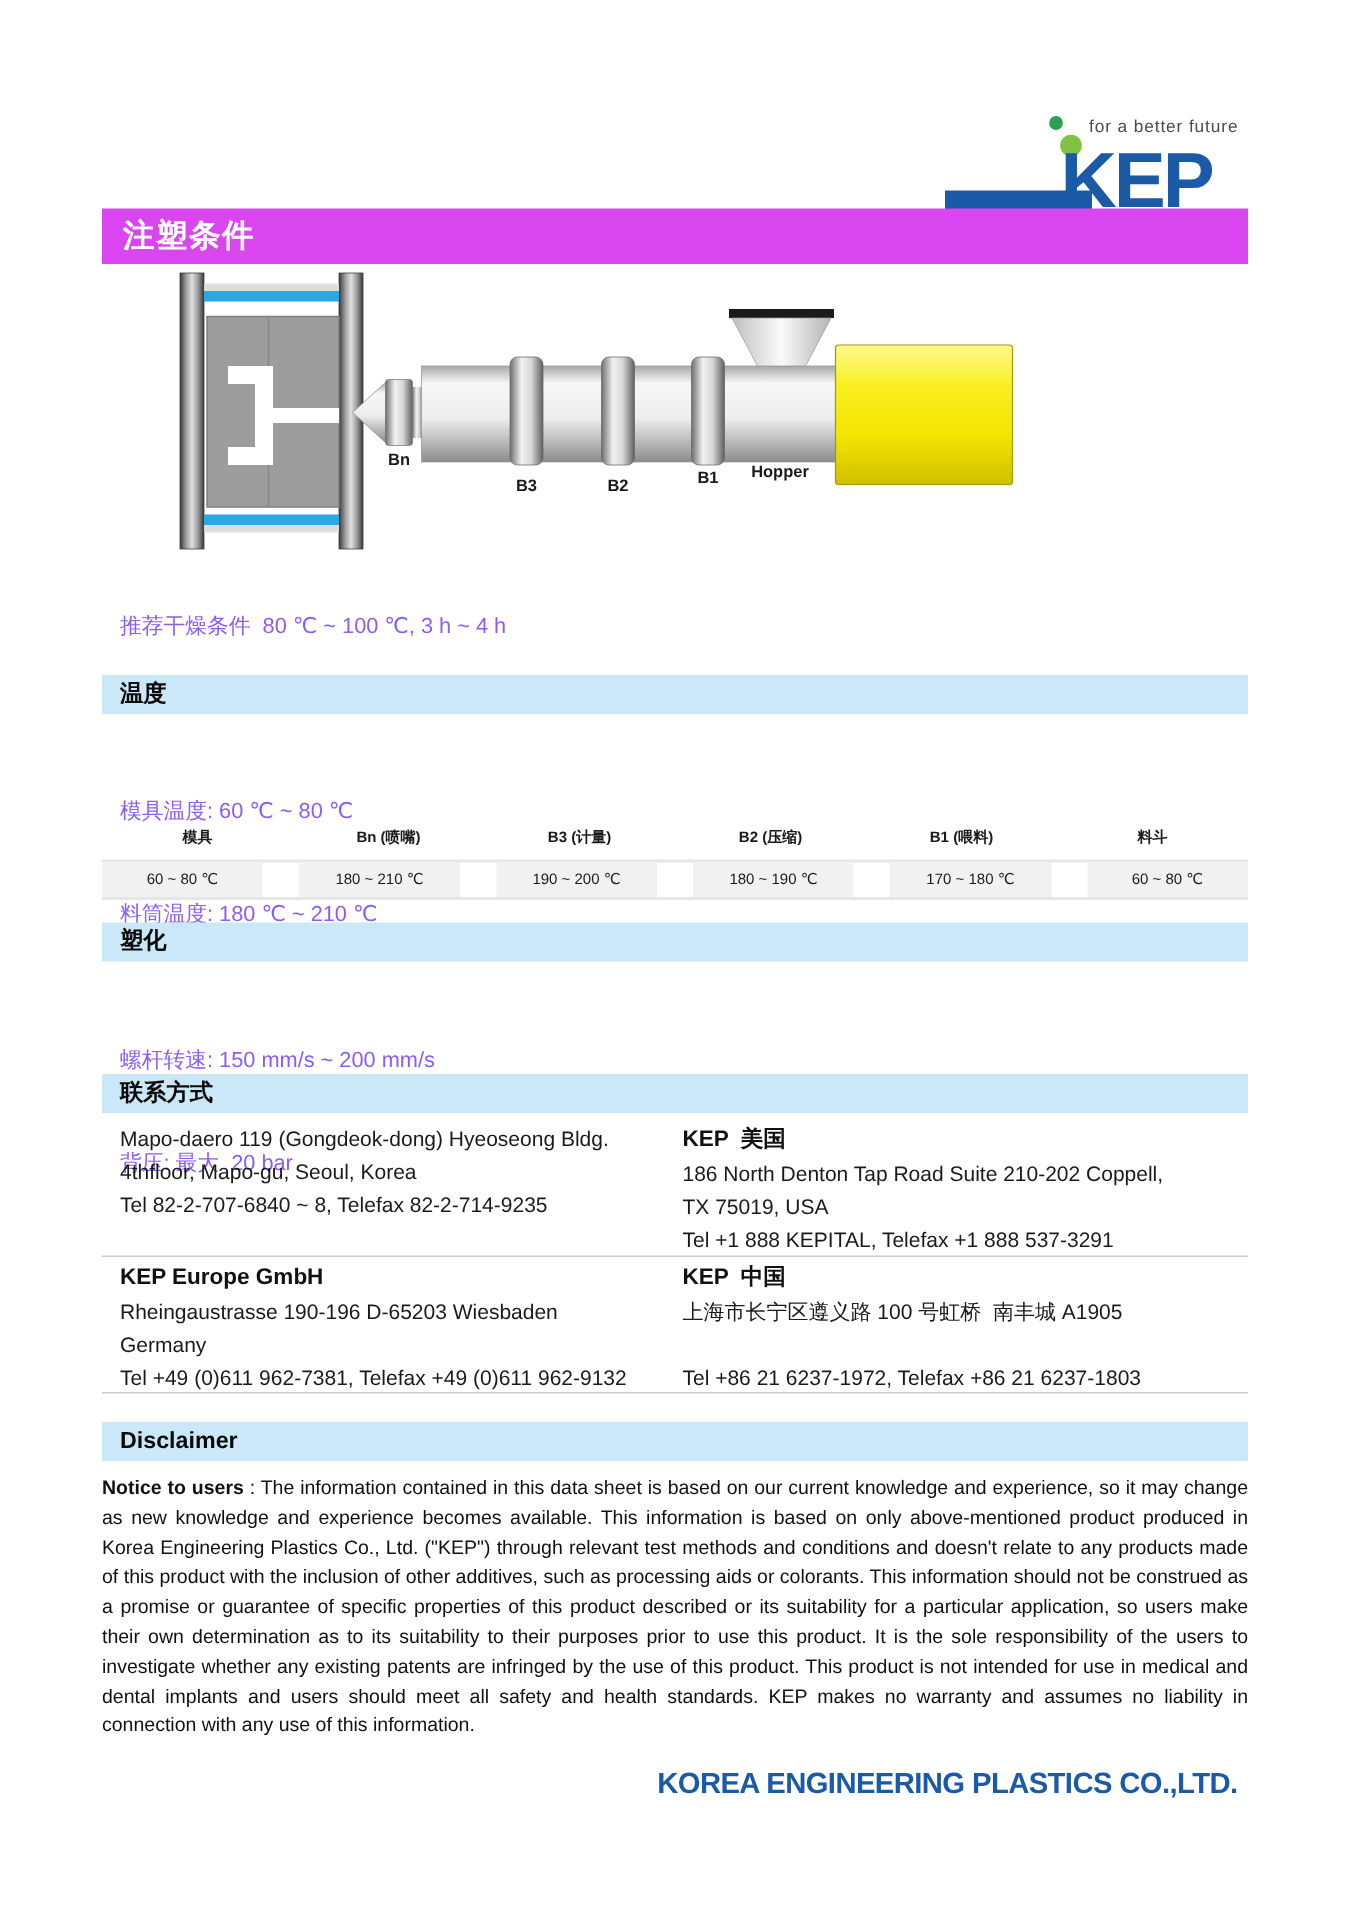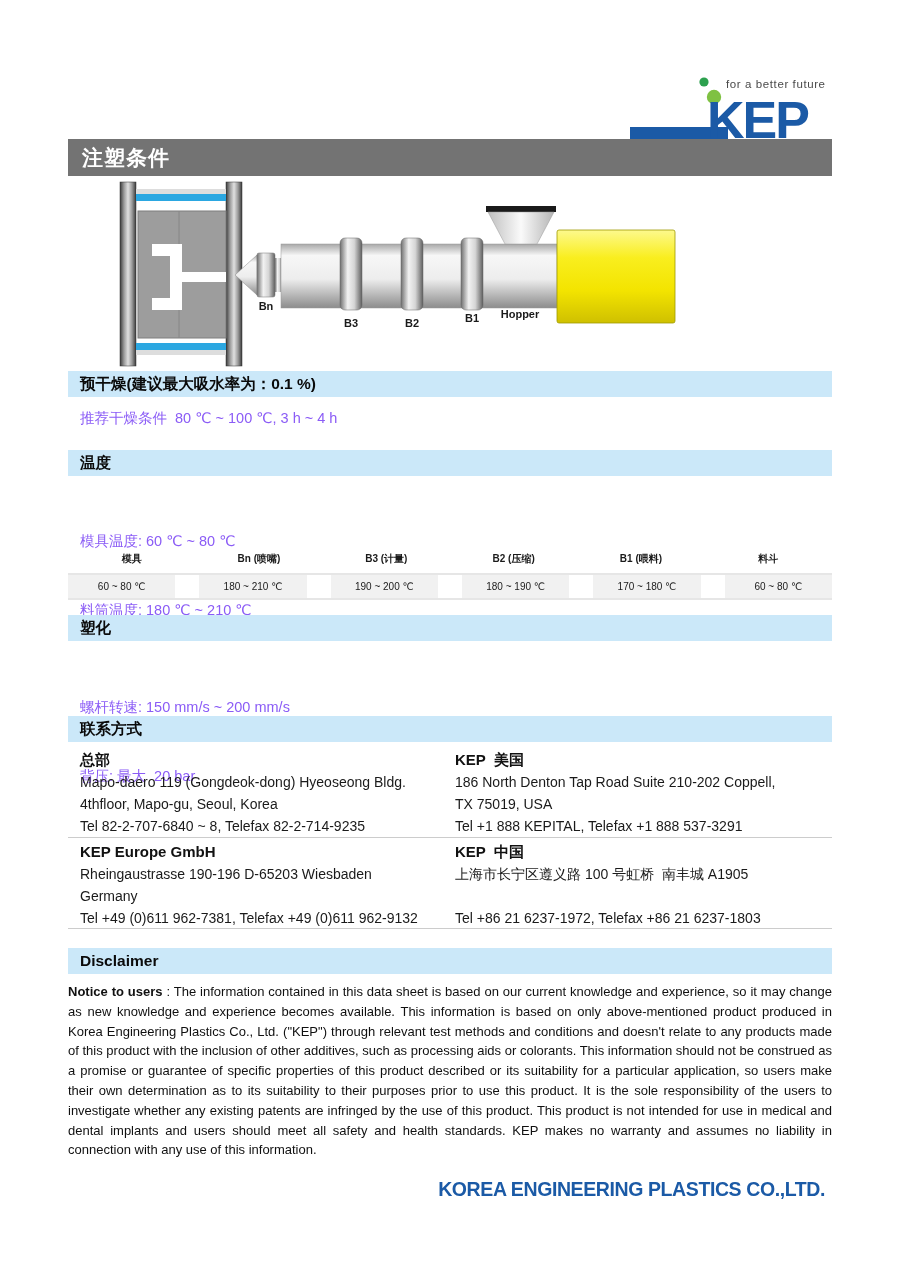--- a/index.html
+++ b/index.html
@@ -5,21 +5,21 @@
   html,body{margin:0;padding:0;background:#ffffff;}
   .page{
     position:relative;width:900px;height:1273px;background:#ffffff;overflow:hidden;
     font-family:"Liberation Sans","DejaVu Sans",sans-serif;color:#111;
   }
   
   .logo{position:absolute;left:628px;top:66px;width:210px;height:80px;}
   
   .title-bar{
     position:absolute;left:68px;top:139px;width:764px;height:37px;box-sizing:border-box;
-    background:#737373;color:#ffffff;font-size:21px;font-weight:bold;line-height:37px;padding-left:14px;
+    background:#d946ef;color:#ffffff;font-size:21px;font-weight:bold;line-height:37px;padding-left:14px;
     letter-spacing:1px;
   }
   
   .diagram{position:absolute;left:100px;top:180px;width:600px;height:200px;}
   .diag-label{font-size:11px;font-weight:bold;fill:#1a1a1a;}
   
   .sec-bar{
     position:absolute;left:68px;width:764px;height:26px;box-sizing:border-box;
     background:#cbe8f9;color:#0a0a0a;font-size:15.5px;font-weight:bold;line-height:26px;padding-left:12px;
   }
@@ -138,23 +138,20 @@
 
     <rect x="457" y="50" width="118" height="93" rx="2" fill="url(#gYellow)" stroke="#a09a00" stroke-width="0.8"></rect>
 
     <text class="diag-label" x="166" y="130" text-anchor="middle">Bn</text>
     <text class="diag-label" x="251" y="147" text-anchor="middle">B3</text>
     <text class="diag-label" x="312" y="147" text-anchor="middle">B2</text>
     <text class="diag-label" x="372" y="142" text-anchor="middle">B1</text>
     <text class="diag-label" x="420" y="138" text-anchor="middle">Hopper</text>
   </svg>
 
-  <div class="sec-bar bar-predry">
-    <span>预干燥(建议最大吸水率为：0.1 %)</span>
-  </div>
   <div class="body-line predry-line">推荐干燥条件  80 ℃ ~ 100 ℃, 3 h ~ 4 h</div>
 
   <div class="sec-bar bar-temp">
     <span>温度</span>
   </div>
   <div class="body-line temp-lines">
     <div>模具温度: 60 ℃ ~ 80 ℃</div>
     <div>料筒温度: 180 ℃ ~ 210 ℃</div>
   </div>
 
@@ -183,21 +180,20 @@
   <div class="body-line plast-lines">
     <div>螺杆转速: 150 mm/s ~ 200 mm/s</div>
     <div>背压: 最大  20 bar</div>
   </div>
 
   <div class="sec-bar bar-contact">
     <span>联系方式</span>
   </div>
 
   <div class="contact-block cb-r1 cb-left">
-    <div class="c-name">总部</div>
     <div class="c-line">Mapo-daero 119 (Gongdeok-dong) Hyeoseong Bldg.</div>
     <div class="c-line">4thfloor, Mapo-gu, Seoul, Korea</div>
     <div class="c-tel">Tel 82-2-707-6840 ~ 8, Telefax 82-2-714-9235</div>
   </div>
   <div class="contact-block cb-r1 cb-right">
     <div class="c-name">KEP  美国</div>
     <div class="c-line">186 North Denton Tap Road Suite 210-202 Coppell,</div>
     <div class="c-line">TX 75019, USA</div>
     <div class="c-tel">Tel +1 888 KEPITAL, Telefax +1 888 537-3291</div>
   </div>

